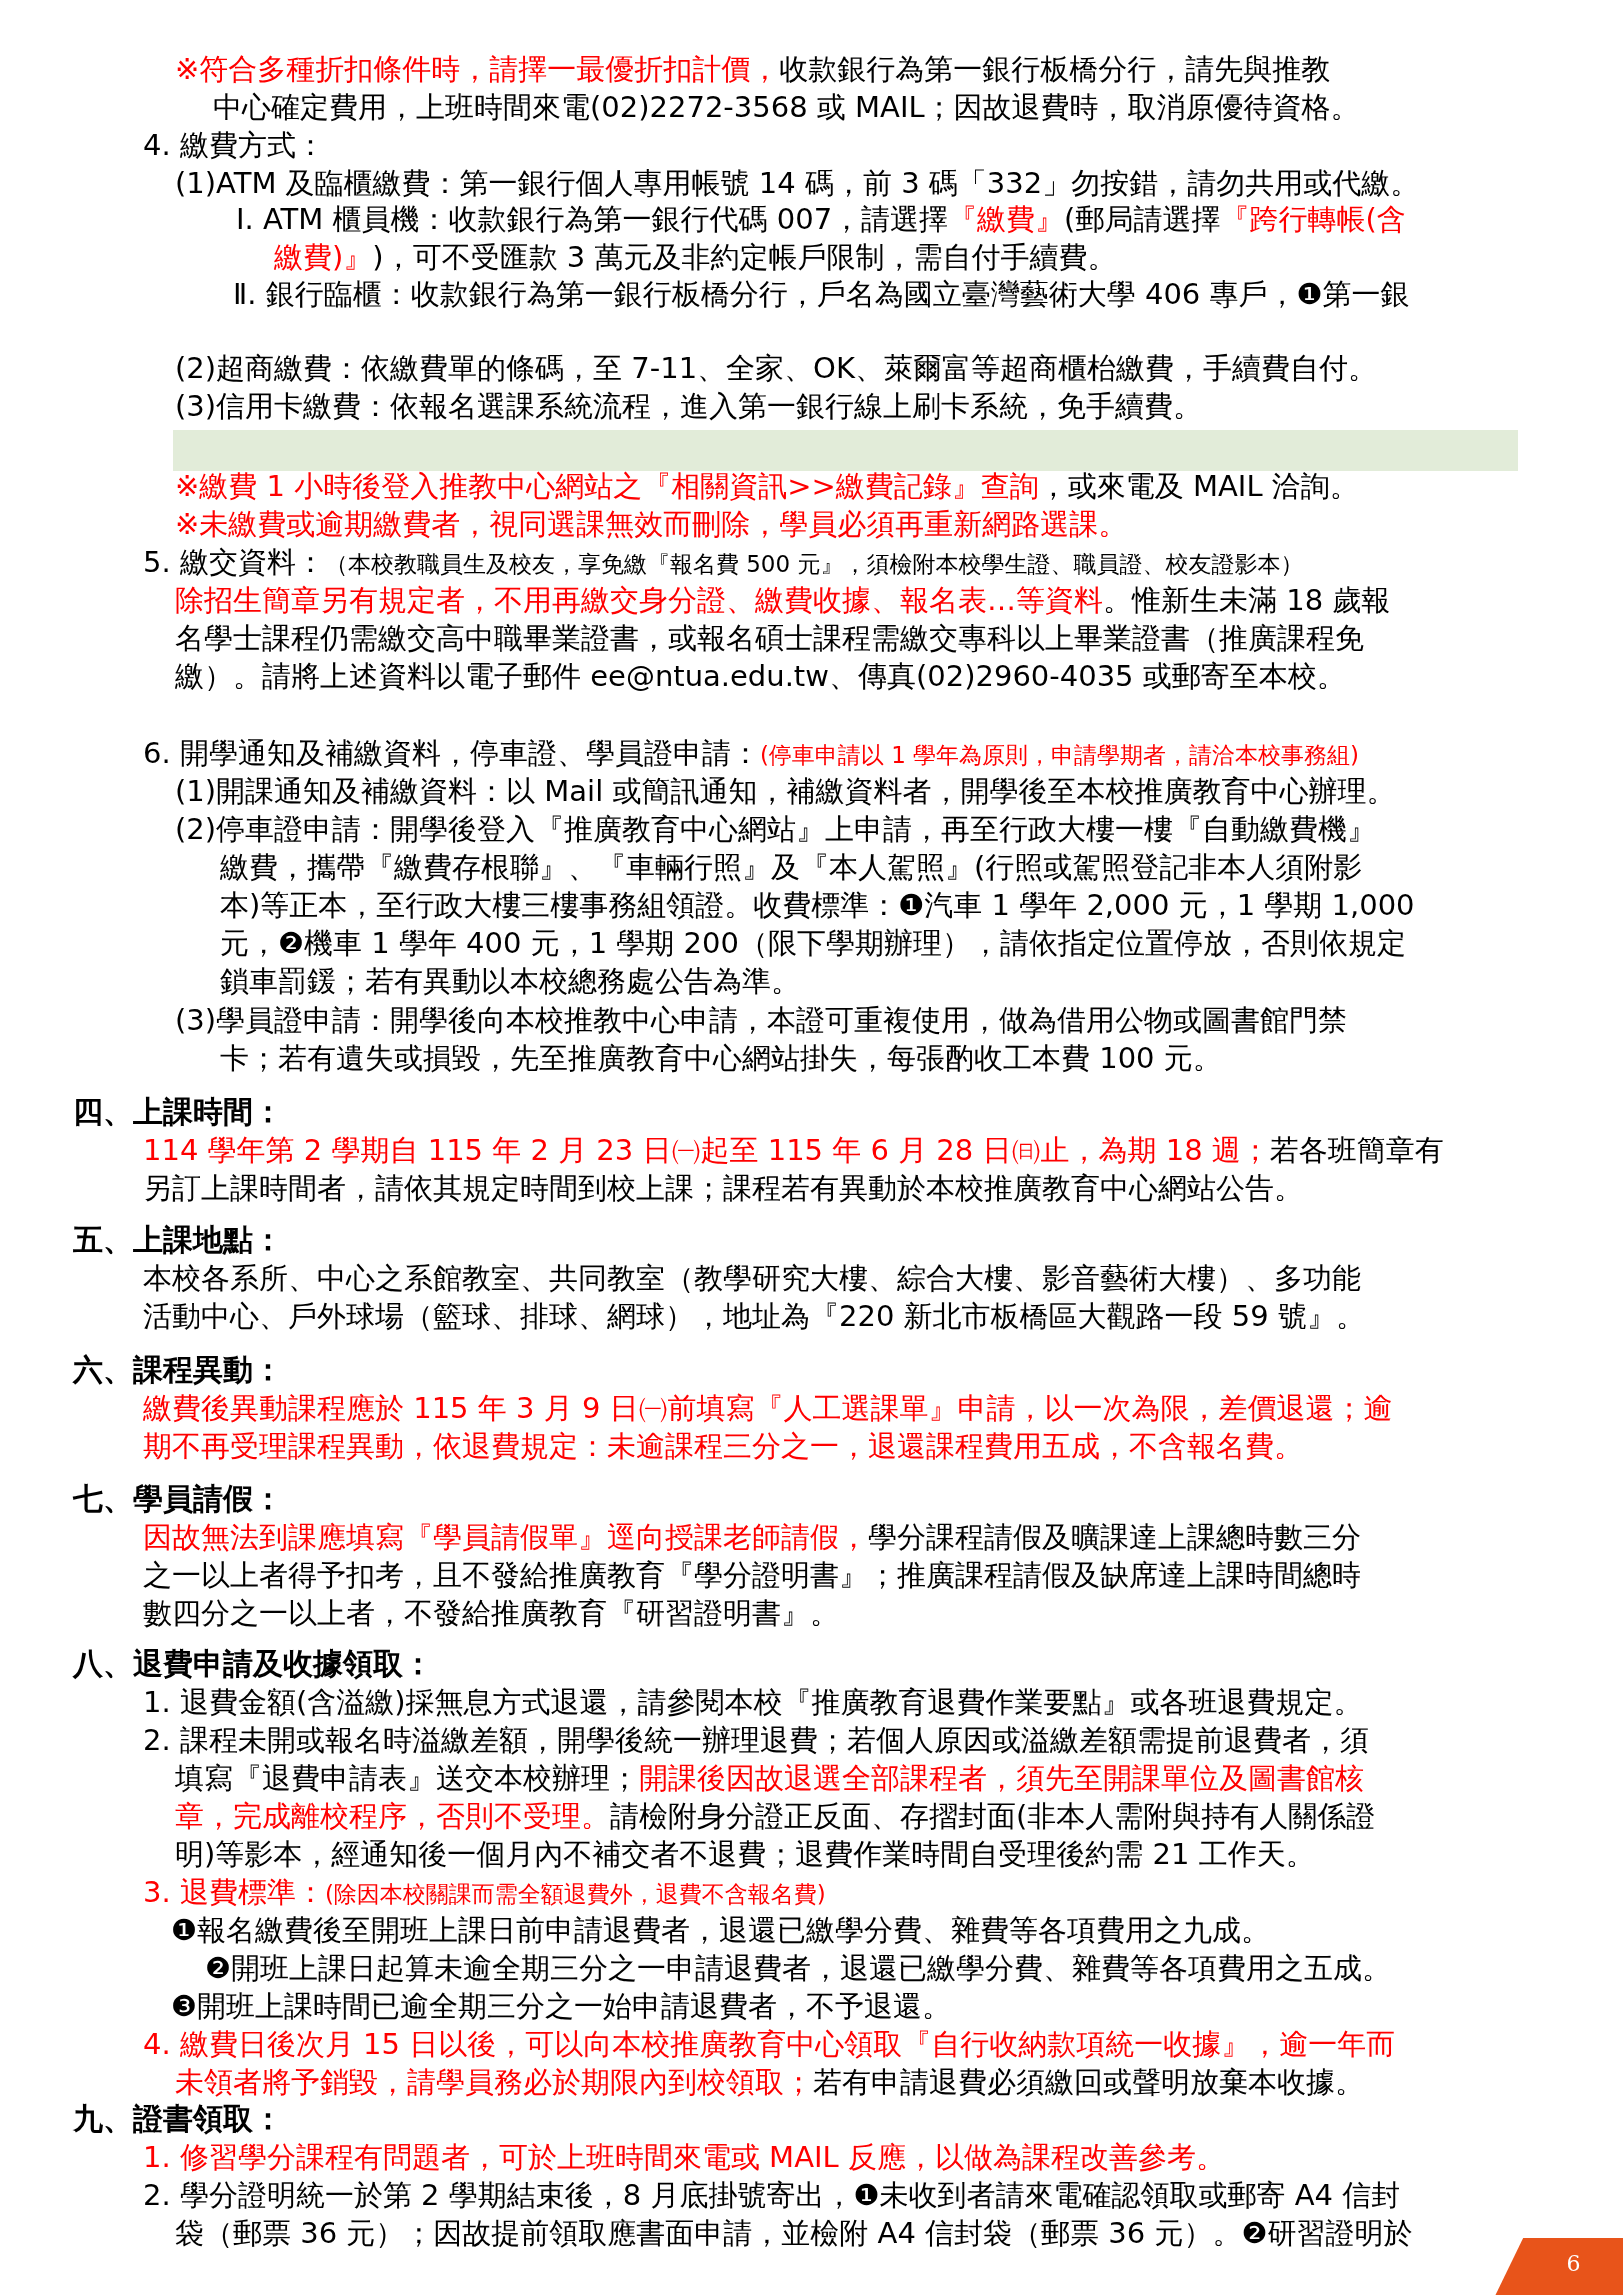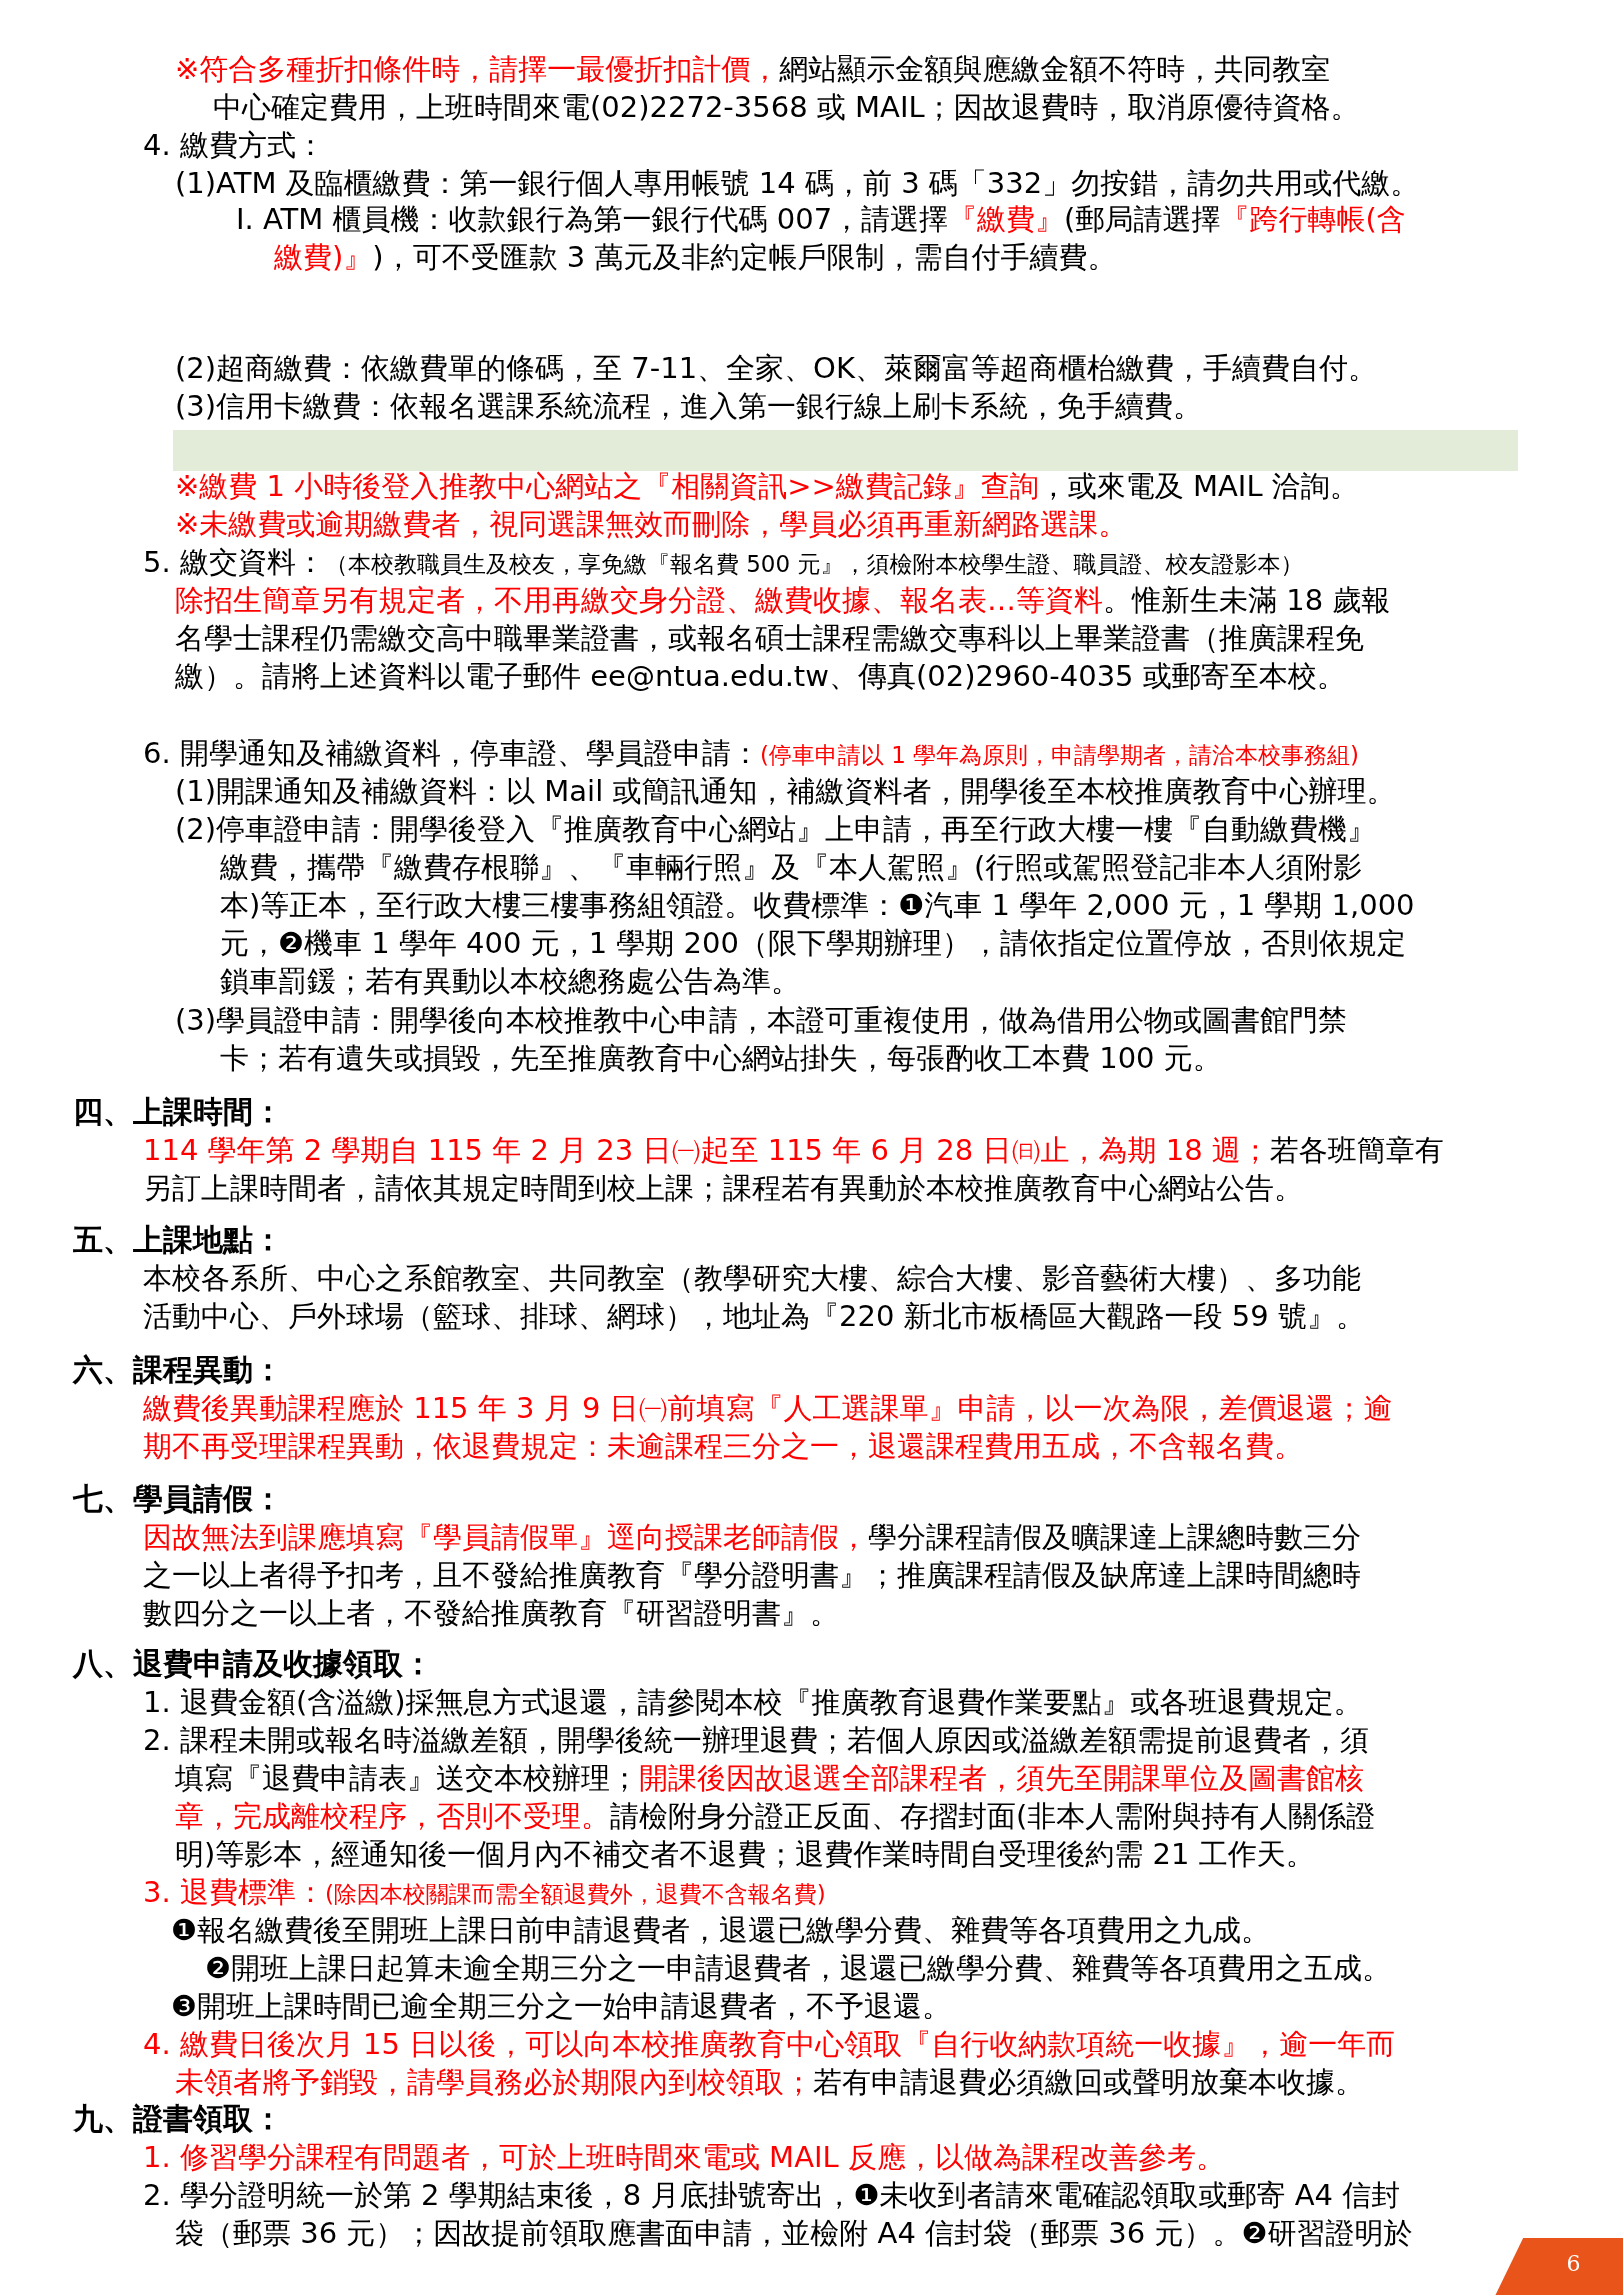--- a/index.html
+++ b/index.html
@@ -30,27 +30,28 @@
     position: absolute; left: 1557px; top: 2251px; width: 33px;
     font-family: "DejaVu Serif", "Liberation Serif", serif;
     font-size: 22px; color: #ffffff; text-align: center;
   }
 </style>
 </head>
 <body>
 
 <div class="page">
 
-  <div class="ln" style="left:175px;top:50px;"><span class="red">※符合多種折扣條件時，請擇一最優折扣計價，</span><span>網站顯示金額與應繳金額不符時，共同教室</span></div>
+  <div class="ln" style="left:175px;top:50px;"><span class="red">※符合多種折扣條件時，請擇一最優折扣計價，</span><span>收款銀行為第一銀行板橋分行，請先與推教</span></div>
   <div class="ln" style="left:213px;top:88px;">中心確定費用，上班時間來電(02)2272-3568 或 MAIL；因故退費時，取消原優待資格。</div>
 
   <div class="ln" style="left:143px;top:126px;">4. 繳費方式：</div>
   <div class="ln" style="left:175px;top:164px;">(1)ATM 及臨櫃繳費：第一銀行個人專用帳號 14 碼，前 3 碼「332」勿按錯，請勿共用或代繳。</div>
   <div class="ln" style="left:236px;top:200px;"><span>Ⅰ. ATM 櫃員機：收款銀行為第一銀行代碼 007，請選擇</span><span class="red">『繳費』</span><span>(郵局請選擇</span><span class="red">『跨行轉帳(含</span></div>
   <div class="ln" style="left:274px;top:238px;"><span class="red">繳費)』</span><span>)，可不受匯款 3 萬元及非約定帳戶限制，需自付手續費。</span></div>
+  <div class="ln" style="left:233px;top:275px;">Ⅱ. 銀行臨櫃：收款銀行為第一銀行板橋分行，戶名為國立臺灣藝術大學 406 專戶，❶第一銀</div>
   <div class="ln" style="left:175px;top:349px;">(2)超商繳費：依繳費單的條碼，至 7-11、全家、OK、萊爾富等超商櫃枱繳費，手續費自付。</div>
   <div class="ln" style="left:175px;top:387px;">(3)信用卡繳費：依報名選課系統流程，進入第一銀行線上刷卡系統，免手續費。</div>
 
   <div class="hlbar"></div>
   <div class="ln" style="left:175px;top:467px;"><span class="red">※繳費 1 小時後登入推教中心網站之『相關資訊&gt;&gt;繳費記錄』查詢</span><span>，或來電及 MAIL 洽詢。</span></div>
   <div class="ln red" style="left:175px;top:505px;">※未繳費或逾期繳費者，視同選課無效而刪除，學員必須再重新網路選課。</div>
 
   <div class="ln" style="left:143px;top:543px;"><span>5. 繳交資料：</span><span class="note">（本校教職員生及校友，享免繳『報名費 500 元』，須檢附本校學生證、職員證、校友證影本）</span></div>
   <div class="ln" style="left:175px;top:581px;"><span class="red">除招生簡章另有規定者，不用再繳交身分證、繳費收據、報名表…等資料</span><span>。惟新生未滿 18 歲報</span></div>
   <div class="ln" style="left:175px;top:619px;">名學士課程仍需繳交高中職畢業證書，或報名碩士課程需繳交專科以上畢業證書（推廣課程免</div>

